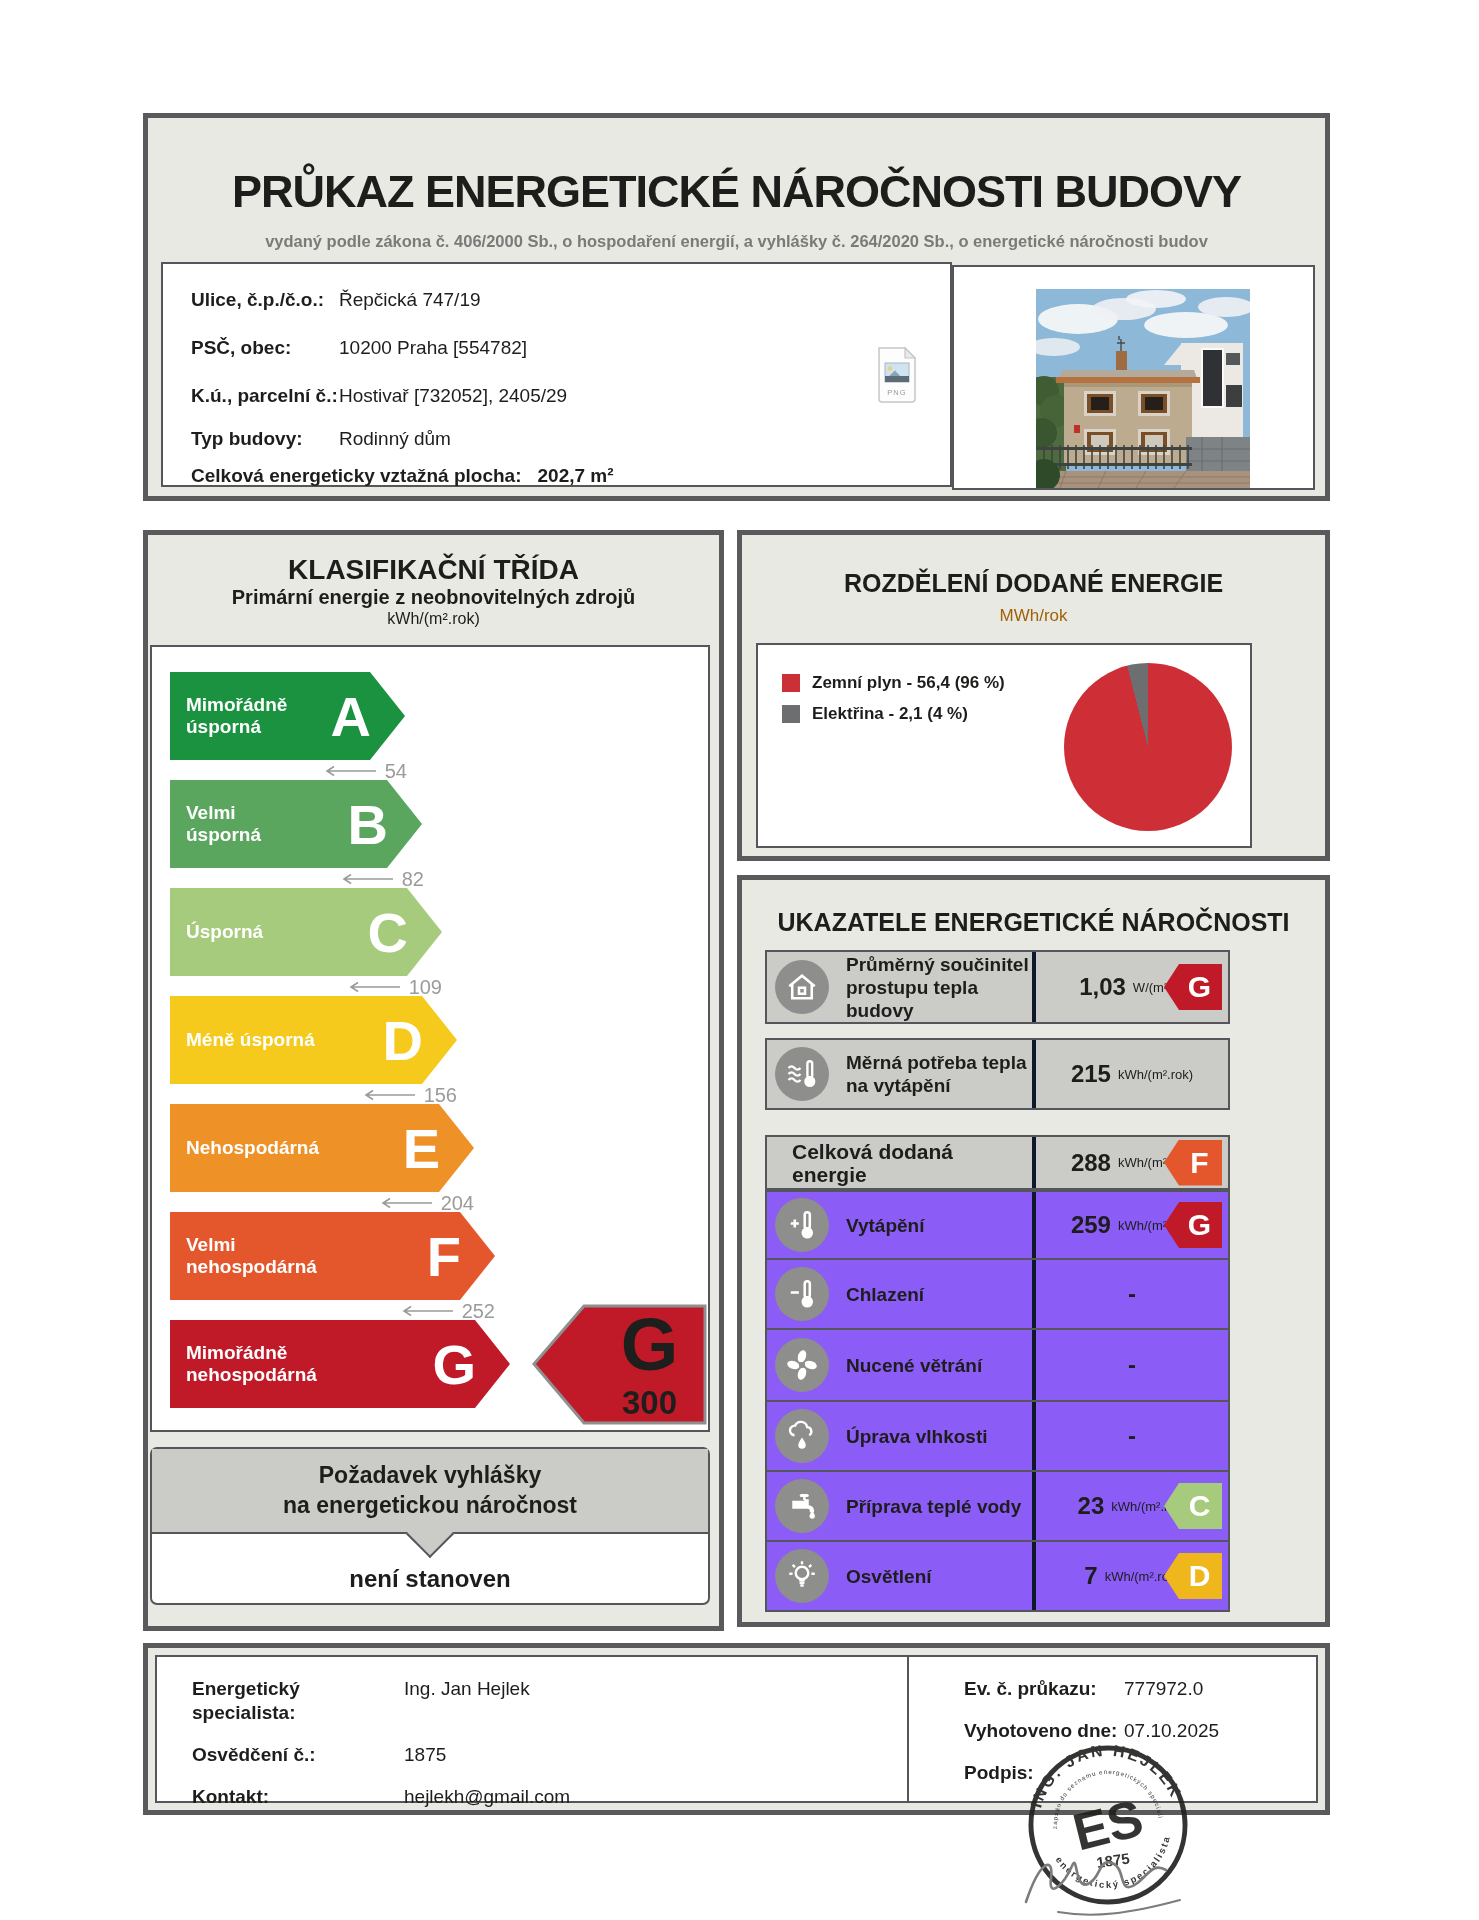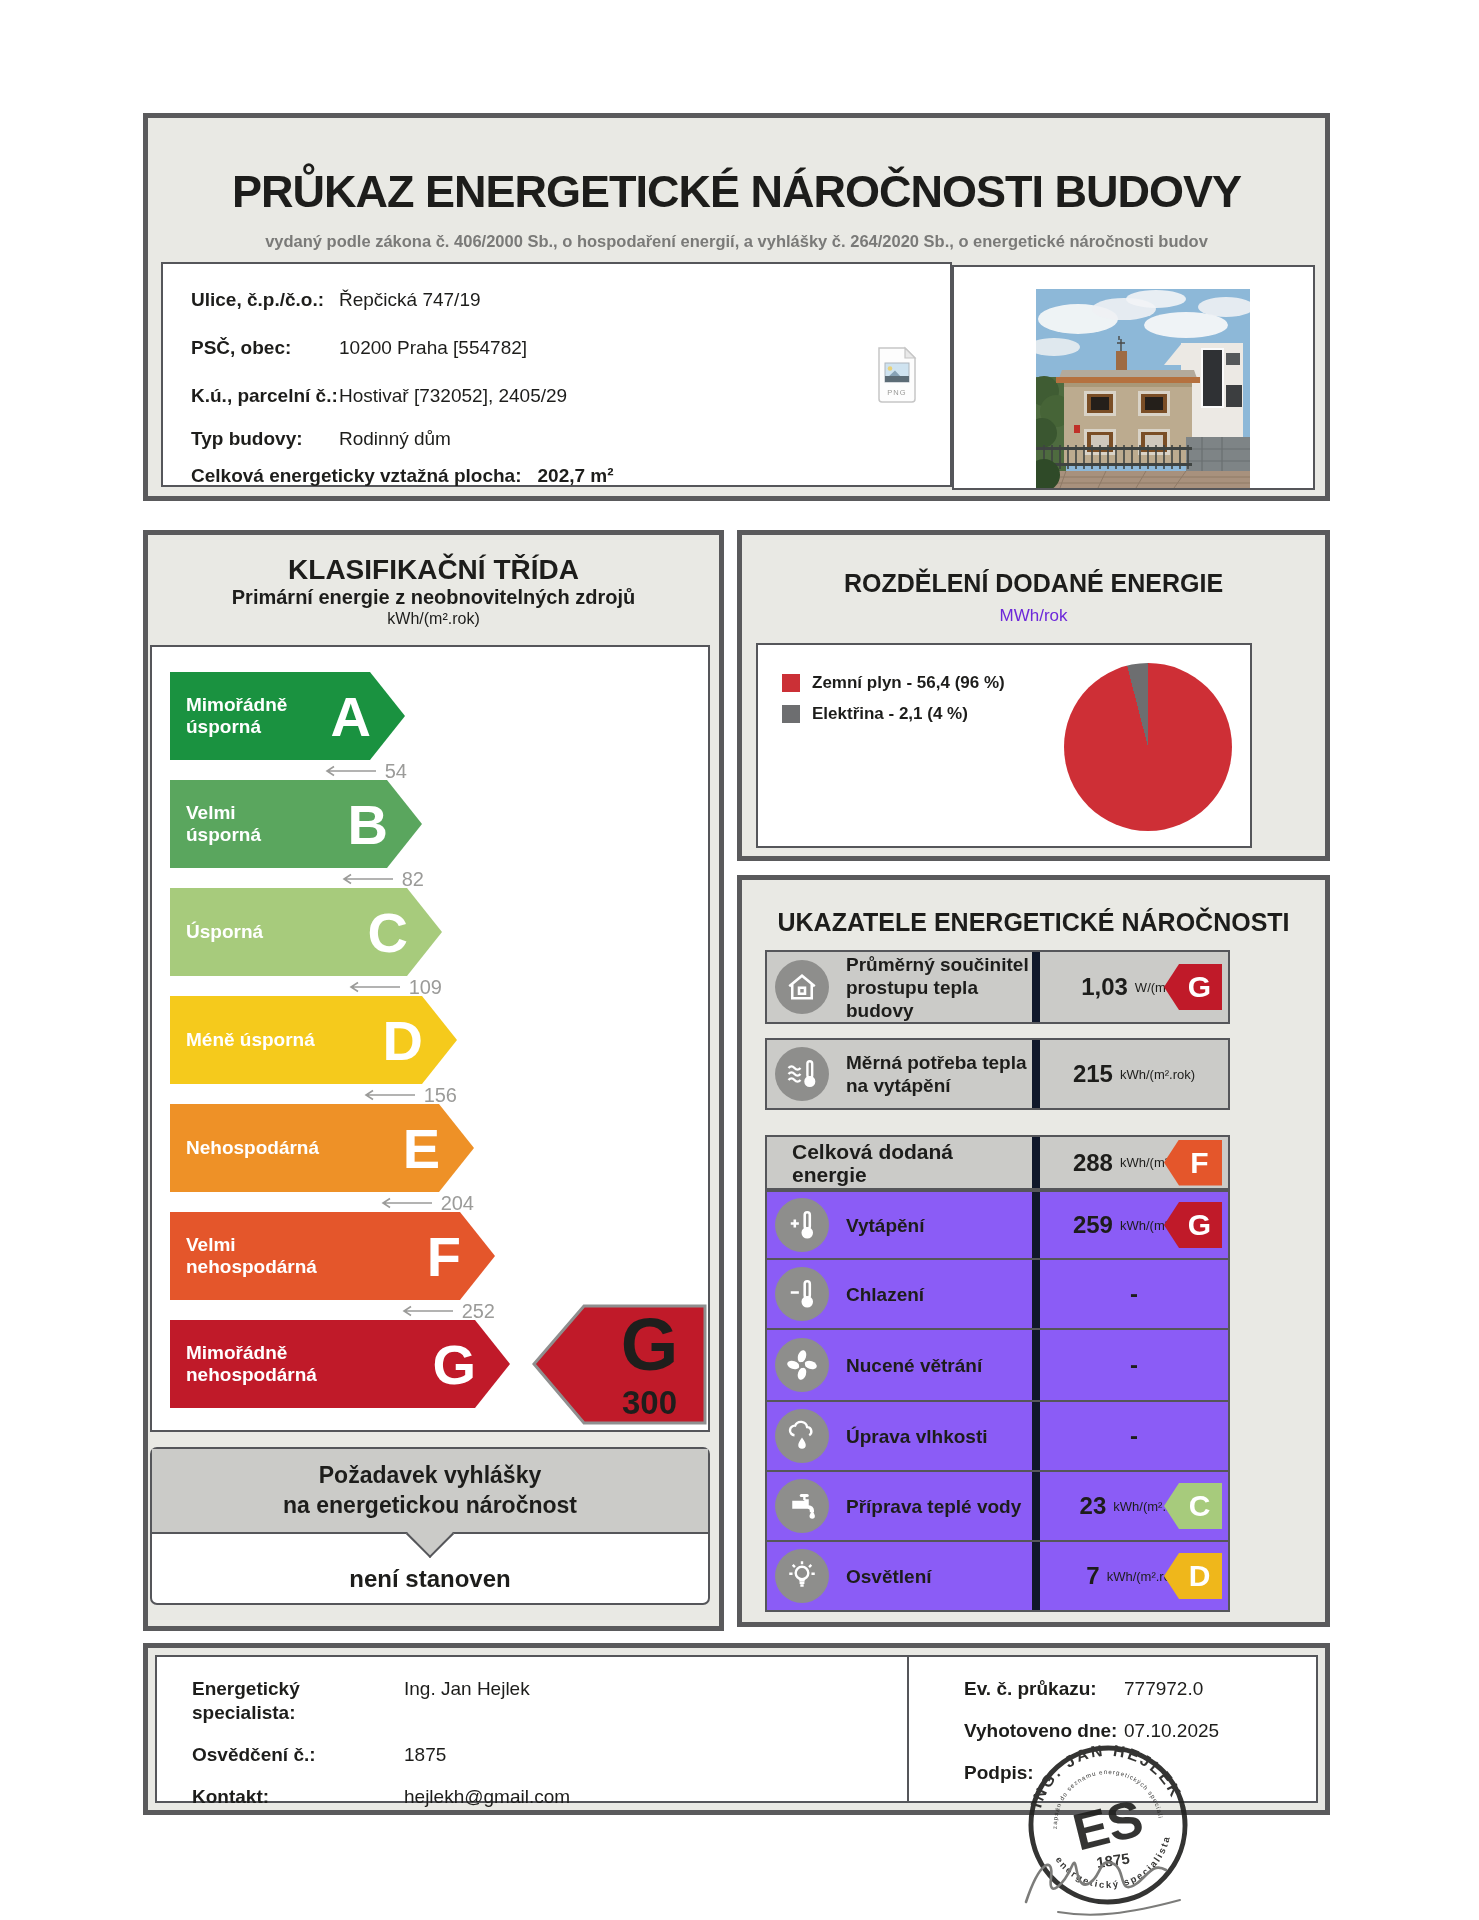--- a/index.html
+++ b/index.html
@@ -31,32 +31,32 @@
   .bigG-txt{position:absolute;left:70px;width:95px;text-align:center;font-weight:bold;color:#1e1e1c;}
   .req-head{position:absolute;left:0;top:0;right:0;height:85px;background:#cbcbc8;
             border-bottom:2px solid #55565a;text-align:center;font-size:23px;font-weight:bold;
             line-height:30px;padding-top:11px;white-space:pre-line;}
   .req-notch{position:absolute;left:50%;top:85px;width:34px;height:34px;background:#cbcbc8;
              border-right:2px solid #55565a;border-bottom:2px solid #55565a;
              transform:translate(-50%,-50%) rotate(45deg);z-index:2;}
   .req-val{position:absolute;left:0;right:0;top:116px;text-align:center;font-size:24px;font-weight:bold;}
   
   .split-title{padding-top:34px;text-align:center;font-size:25px;font-weight:bold;}
-  .split-unit{margin-top:8px;text-align:center;font-size:17px;color:#6d28d9;}
+  .split-unit{margin-top:8px;text-align:center;font-size:17px;color:#a16207;}
   .legend{position:absolute;left:24px;top:28px;}
   .legend-row{display:flex;align-items:center;margin-bottom:11px;}
   .legend-swatch{width:18px;height:18px;flex:none;margin-right:12px;}
   .legend-lbl{font-size:17px;font-weight:bold;}
   .pie{position:absolute;left:306px;top:18px;width:168px;height:168px;border-radius:50%;}
   
   .ind-title{padding-top:28px;text-align:center;font-size:25px;font-weight:bold;}
   .ind-row{position:absolute;left:23px;width:465px;display:flex;background:#8b5cf6;border:2px solid #55565a;}
   .ind-row.gray{background:#cbcbc8;}
   .ind-left{width:265px;flex:none;display:flex;align-items:center;padding-left:8px;}
-  .ind-right{flex:1;border-left:8px solid #0f172a;position:relative;display:flex;align-items:center;
+  .ind-right{flex:1;border-left:4px solid #0f172a;position:relative;display:flex;align-items:center;
              justify-content:center;}
   .ind-icon{width:54px;height:54px;border-radius:50%;background:#8e8e8c;flex:none;
             display:flex;align-items:center;justify-content:center;}
   .ind-label{margin-left:17px;font-weight:bold;font-size:19px;line-height:23px;white-space:pre-line;}
   .ind-row.no-icon .ind-label{font-size:21px;}
   .ind-num{font-weight:bold;font-size:24px;}
   .ind-unit{font-size:13px;margin-left:7px;}
   .ind-badge{position:absolute;right:6px;top:50%;transform:translateY(-50%);width:58px;height:46px;
              clip-path:polygon(15px 0,100% 0,100% 100%,15px 100%,0 50%);
              color:#fff;font-weight:bold;font-size:30px;display:flex;align-items:center;

